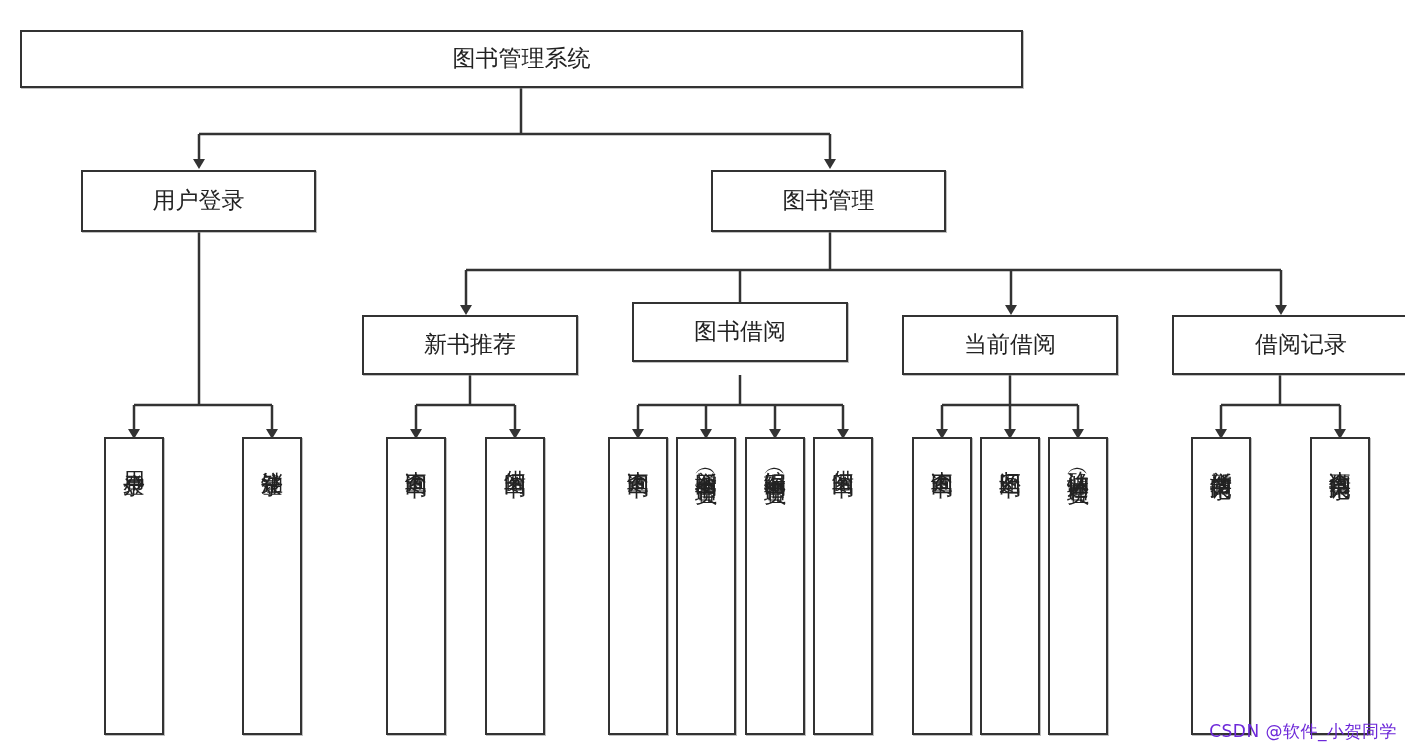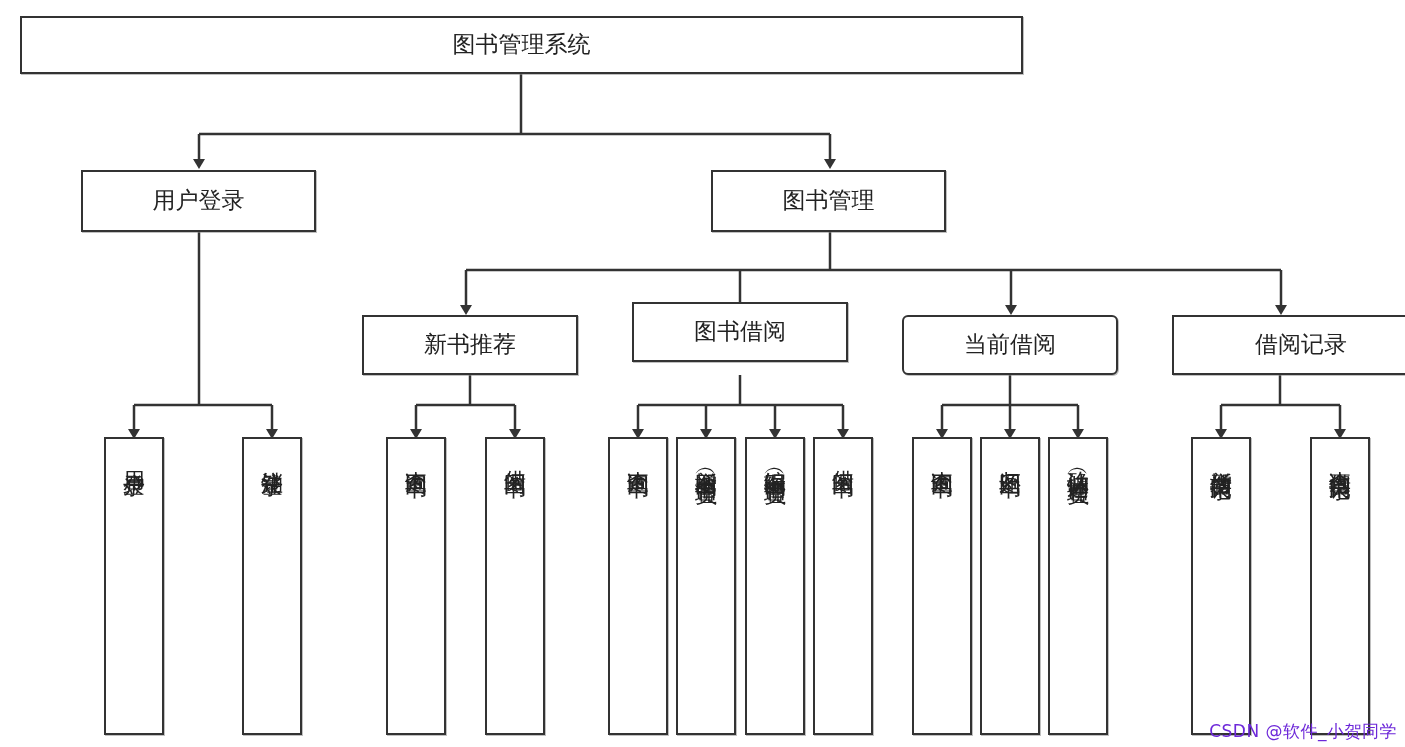--- a/index.html
+++ b/index.html
@@ -119,38 +119,38 @@
       <path d="M1010,405 L1010,430" marker-end="url(#arrow)"></path>
       <path d="M1078,405 L1078,430" marker-end="url(#arrow)"></path>
 
       <path d="M1280,375 L1280,405"></path>
       <path d="M1221,405 L1340,405"></path>
       <path d="M1221,405 L1221,430" marker-end="url(#arrow)"></path>
       <path d="M1340,405 L1340,430" marker-end="url(#arrow)"></path>
     </g>
   </svg>
 
-  <div class="node root h" style="left:20px; top:16px; width:1003px; height:58px;">
+  <div class="node root h" style="left:20px; top:30px; width:1003px; height:58px;">
     <span class="label">图书管理系统</span>
   </div>
 
   <div class="node h" style="left:81px; top:170px; width:235px; height:62px;">
     <span class="label">用户登录</span>
   </div>
   <div class="node h" style="left:711px; top:170px; width:235px; height:62px;">
     <span class="label">图书管理</span>
   </div>
 
   <div class="node h" style="left:362px; top:315px; width:216px; height:60px;">
     <span class="label">新书推荐</span>
   </div>
   <div class="node h" style="left:632px; top:302px; width:216px; height:60px;">
     <span class="label">图书借阅</span>
   </div>
-  <div class="node h" style="left:902px; top:315px; width:216px; height:60px;border-radius:6px;">
+  <div class="node h" style="left:902px; top:315px; width:216px; height:60px;">
     <span class="label">当前借阅</span>
   </div>
   <div class="node h" style="left:1172px; top:315px; width:258px; height:60px;">
     <span class="label">借阅记录</span>
   </div>
 
   <div class="node v" style="left:104px; top:437px; width:60px; height:298px;">
     <span class="label">用户登录</span>
   </div>
   <div class="node v" style="left:242px; top:437px; width:60px; height:298px;">

